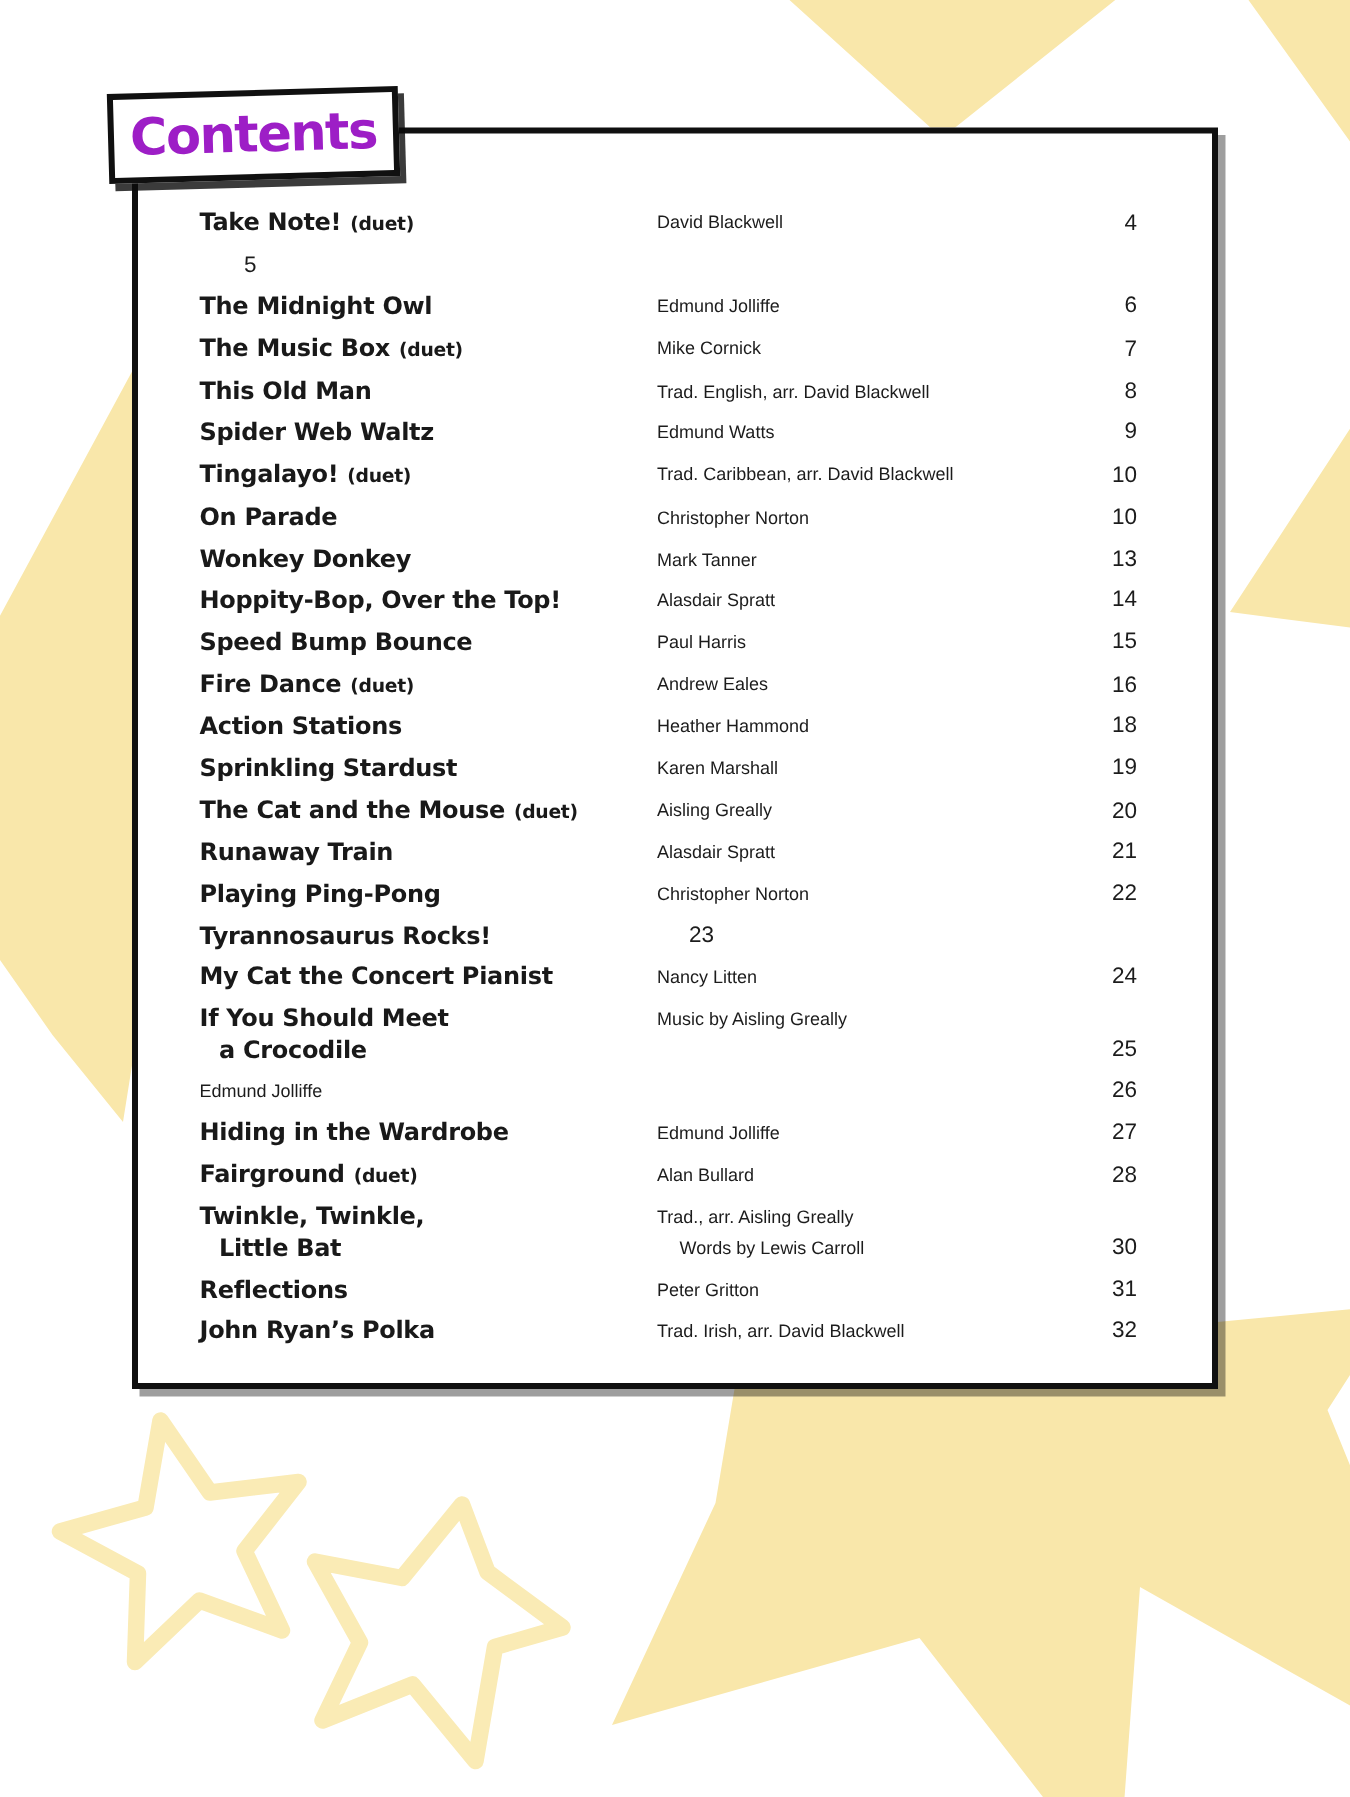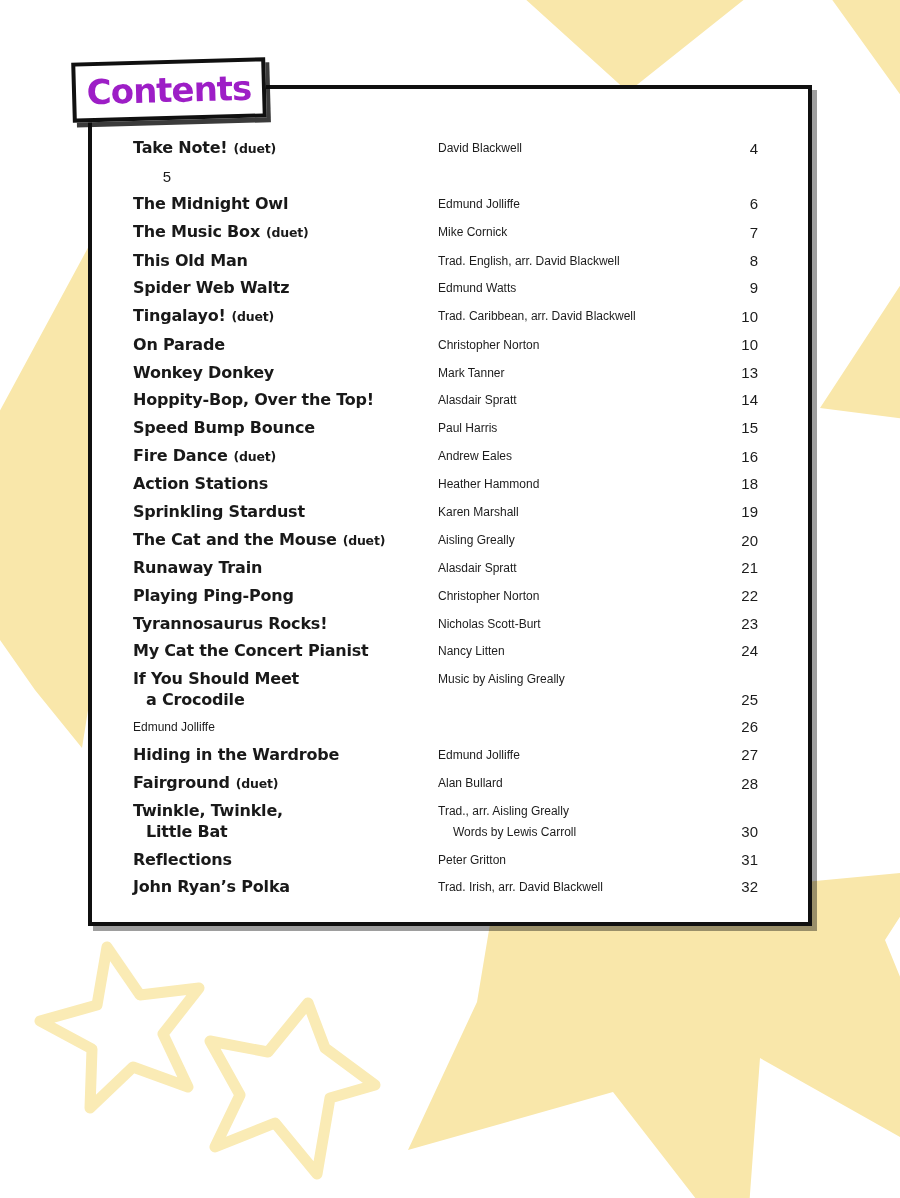--- a/index.html
+++ b/index.html
@@ -244,23 +244,20 @@
           </div>
           <div class="c-comp">
             <div class="line">Christopher Norton</div>
           </div>
           <div class="c-page">22</div>
         </div>
         <div class="row">
           <div class="c-title">
             <div class="line"><span>Tyrannosaurus Rocks!</span></div>
           </div>
-          <div class="c-comp">
-            <div class="line">Nicholas Scott-Burt</div>
-          </div>
           <div class="c-page">23</div>
         </div>
         <div class="row">
           <div class="c-title">
             <div class="line"><span>My Cat the Concert Pianist</span></div>
           </div>
           <div class="c-comp">
             <div class="line">Nancy Litten</div>
           </div>
           <div class="c-page">24</div>

